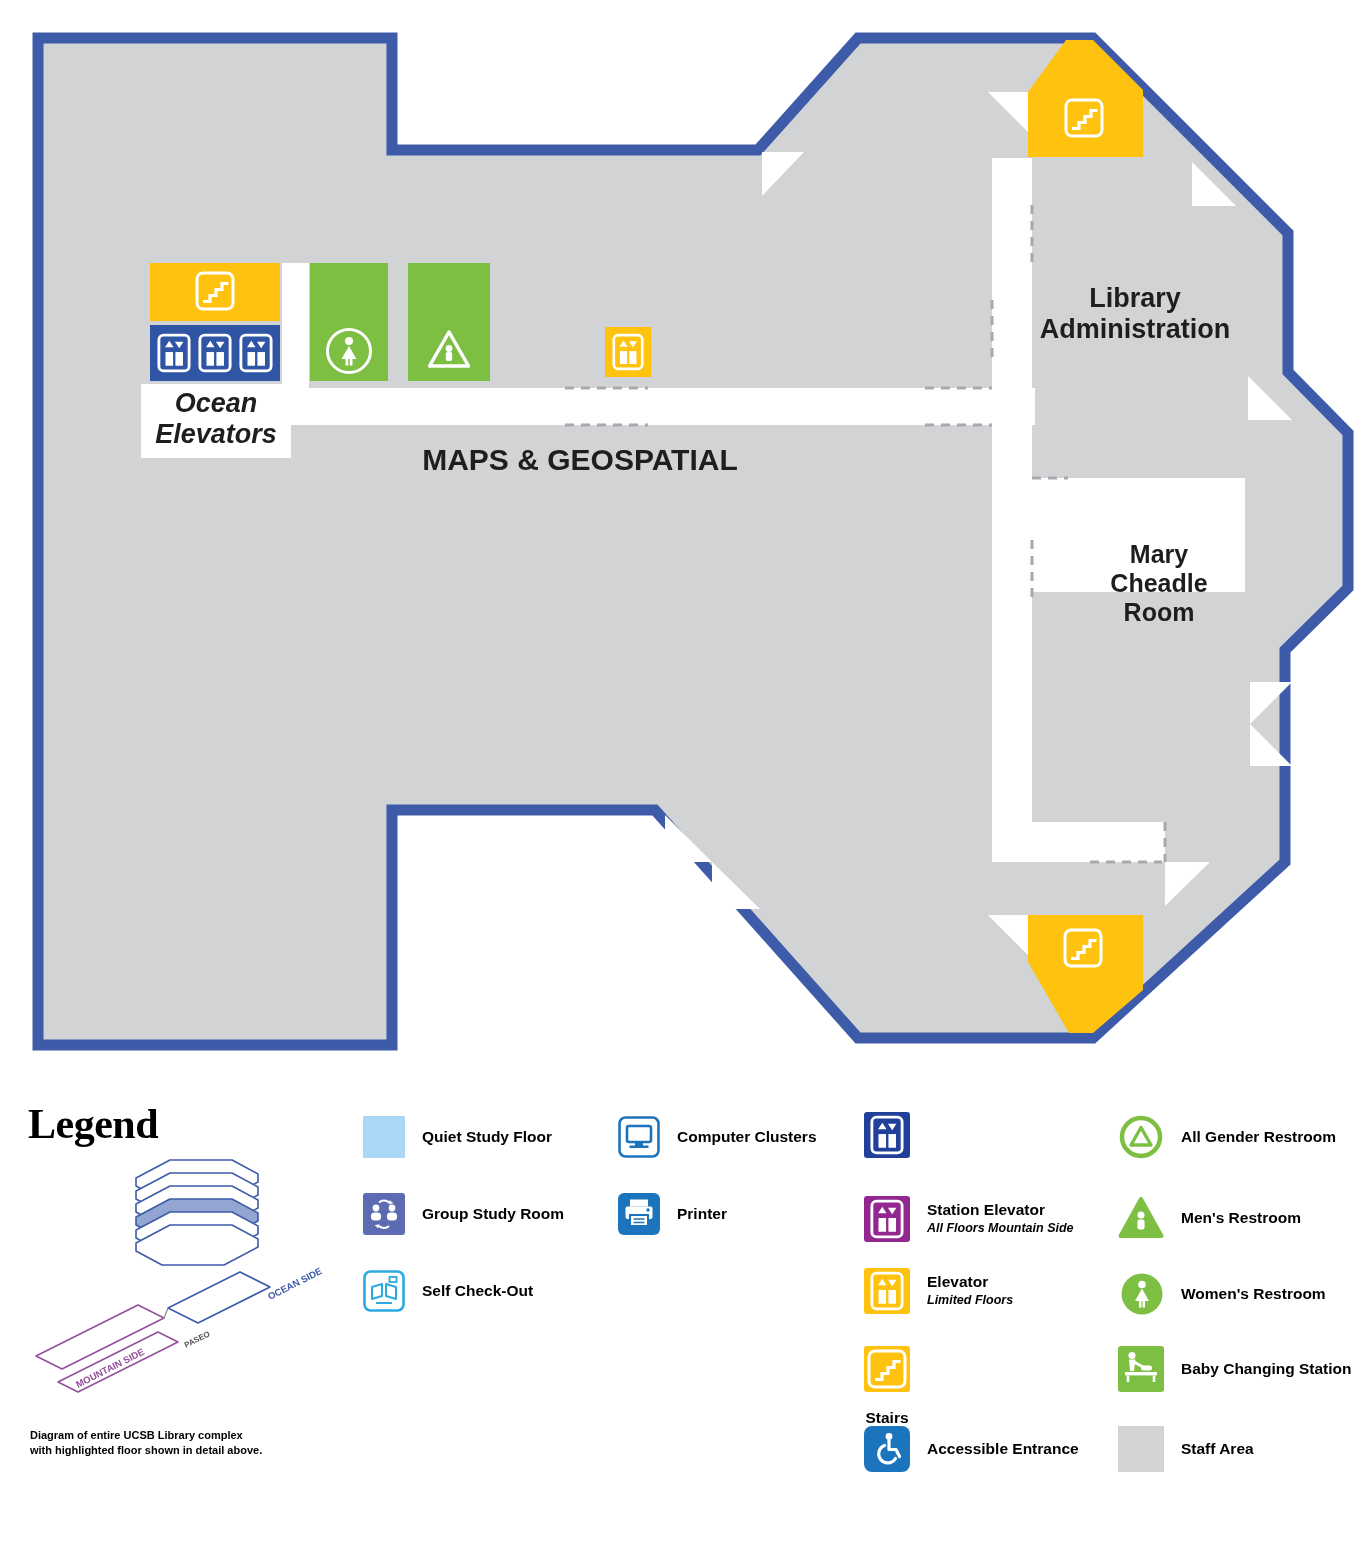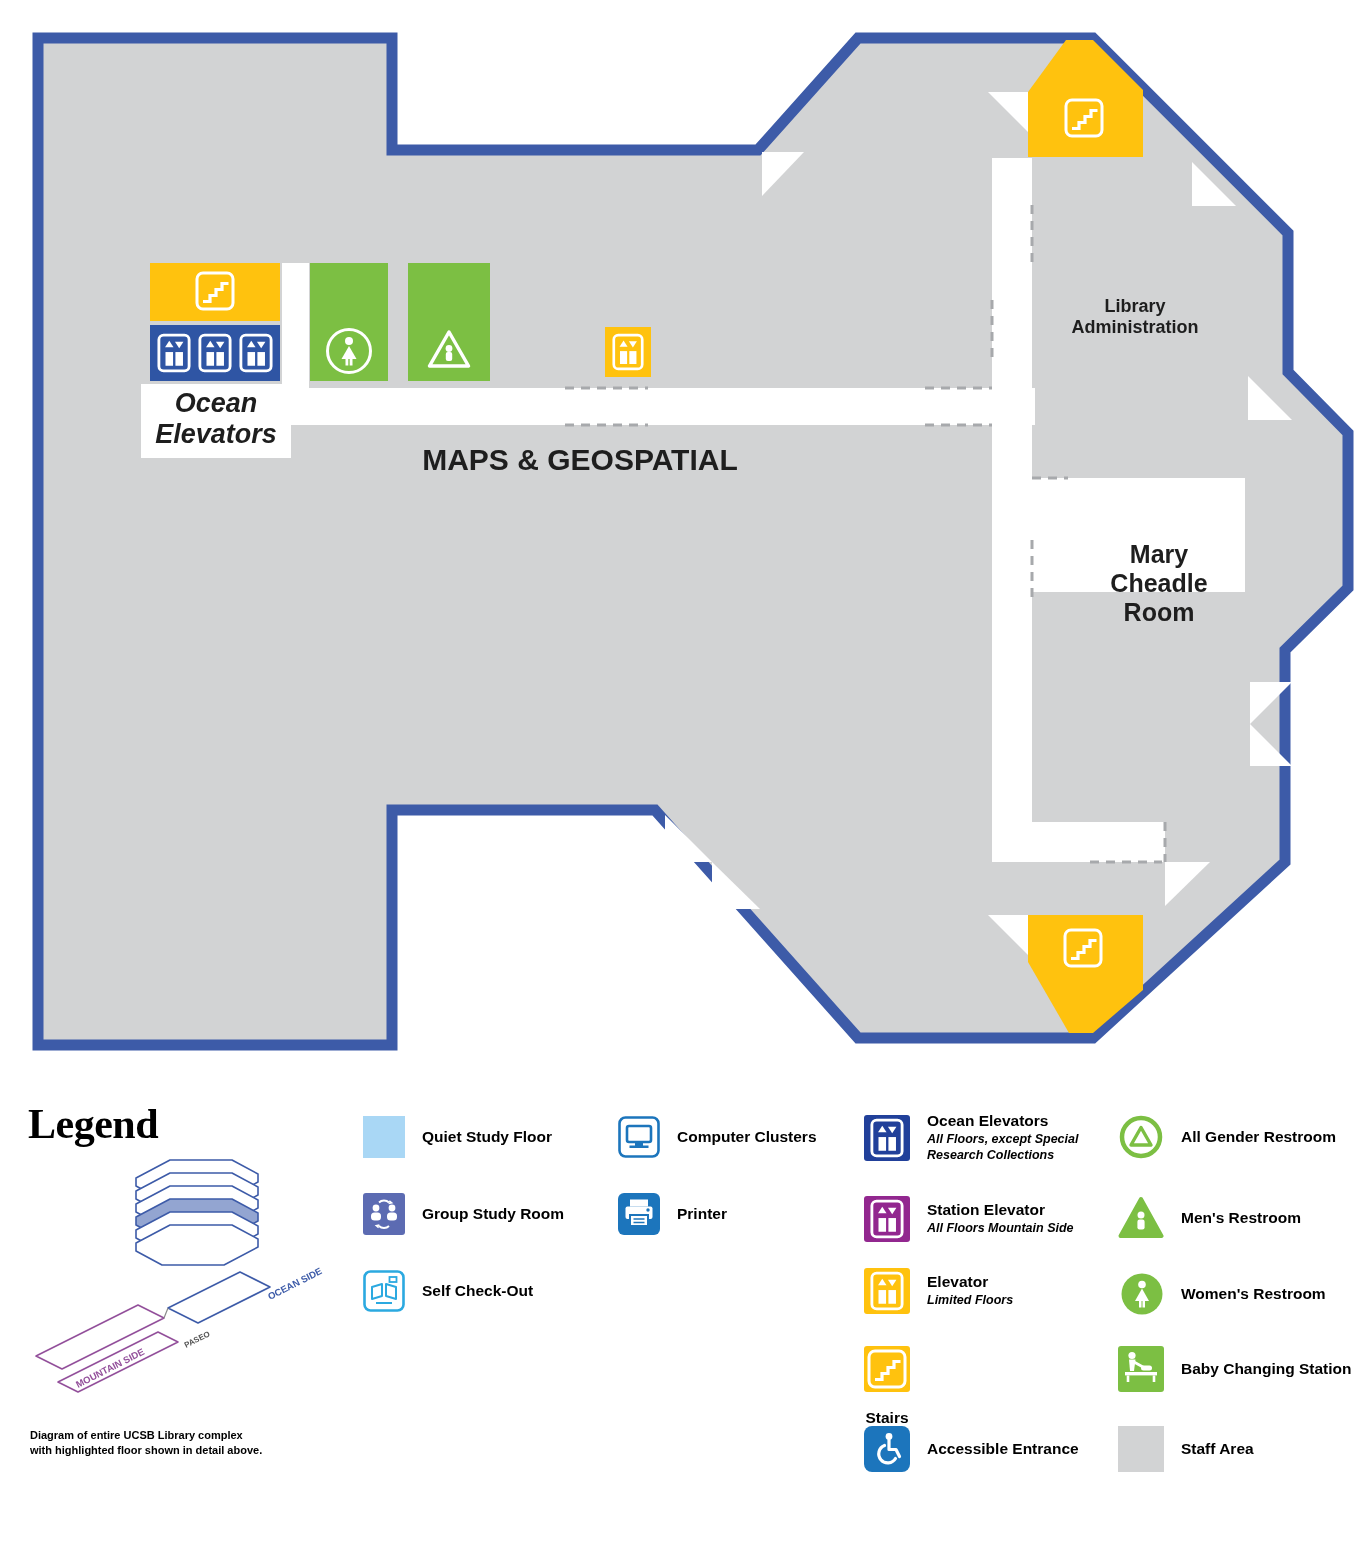--- a/index.html
+++ b/index.html
@@ -145,21 +145,21 @@
 
 <div class="map-label" style="left:141px; top:384px; width:150px; background:#fff; font-style:italic; font-size:27px; padding:4px 8px 7px;">
   <div>Ocean</div>
   <div>Elevators</div>
 </div>
 
 <div class="map-label" style="left:420px; top:443px; width:320px; font-size:30px;">
   <div>MAPS &amp; GEOSPATIAL</div>
 </div>
 
-<div class="map-label" style="left:1000px; top:296px; width:270px; font-size:18px;">
+<div class="map-label" style="left:1000px; top:283px; width:270px; font-size:27px;">
   <div>Library</div>
   <div>Administration</div>
 </div>
 
 <div class="map-label" style="left:1076px; top:504px; width:166px; font-size:25px;margin-top:36px;">
   <div>Mary</div>
   <div>Cheadle</div>
   <div>Room</div>
 </div>
 
@@ -254,24 +254,20 @@
   <span class="lg-label">Printer</span>
 </div>
 
 <div class="lg-item" style="left:864px; top:1112px;">
   <span class="lg-icon">
     <svg width="46" height="46">
       <rect width="46" height="46" rx="3" fill="#21409A"></rect>
       <use href="#sym-elevator" x="6" y="3" width="34" height="40"></use>
     </svg>
   </span>
-  <span class="lg-text">
-    <span class="lg-label">Ocean Elevators</span>
-    <span class="lg-sub">All Floors, except Special Research Collections</span>
-  </span>
 </div>
 
 <div class="lg-item" style="left:864px; top:1196px;">
   <span class="lg-icon">
     <svg width="46" height="46">
       <rect width="46" height="46" rx="3" fill="#92278F"></rect>
       <use href="#sym-elevator" x="6" y="3" width="34" height="40"></use>
     </svg>
   </span>
   <span class="lg-text">

